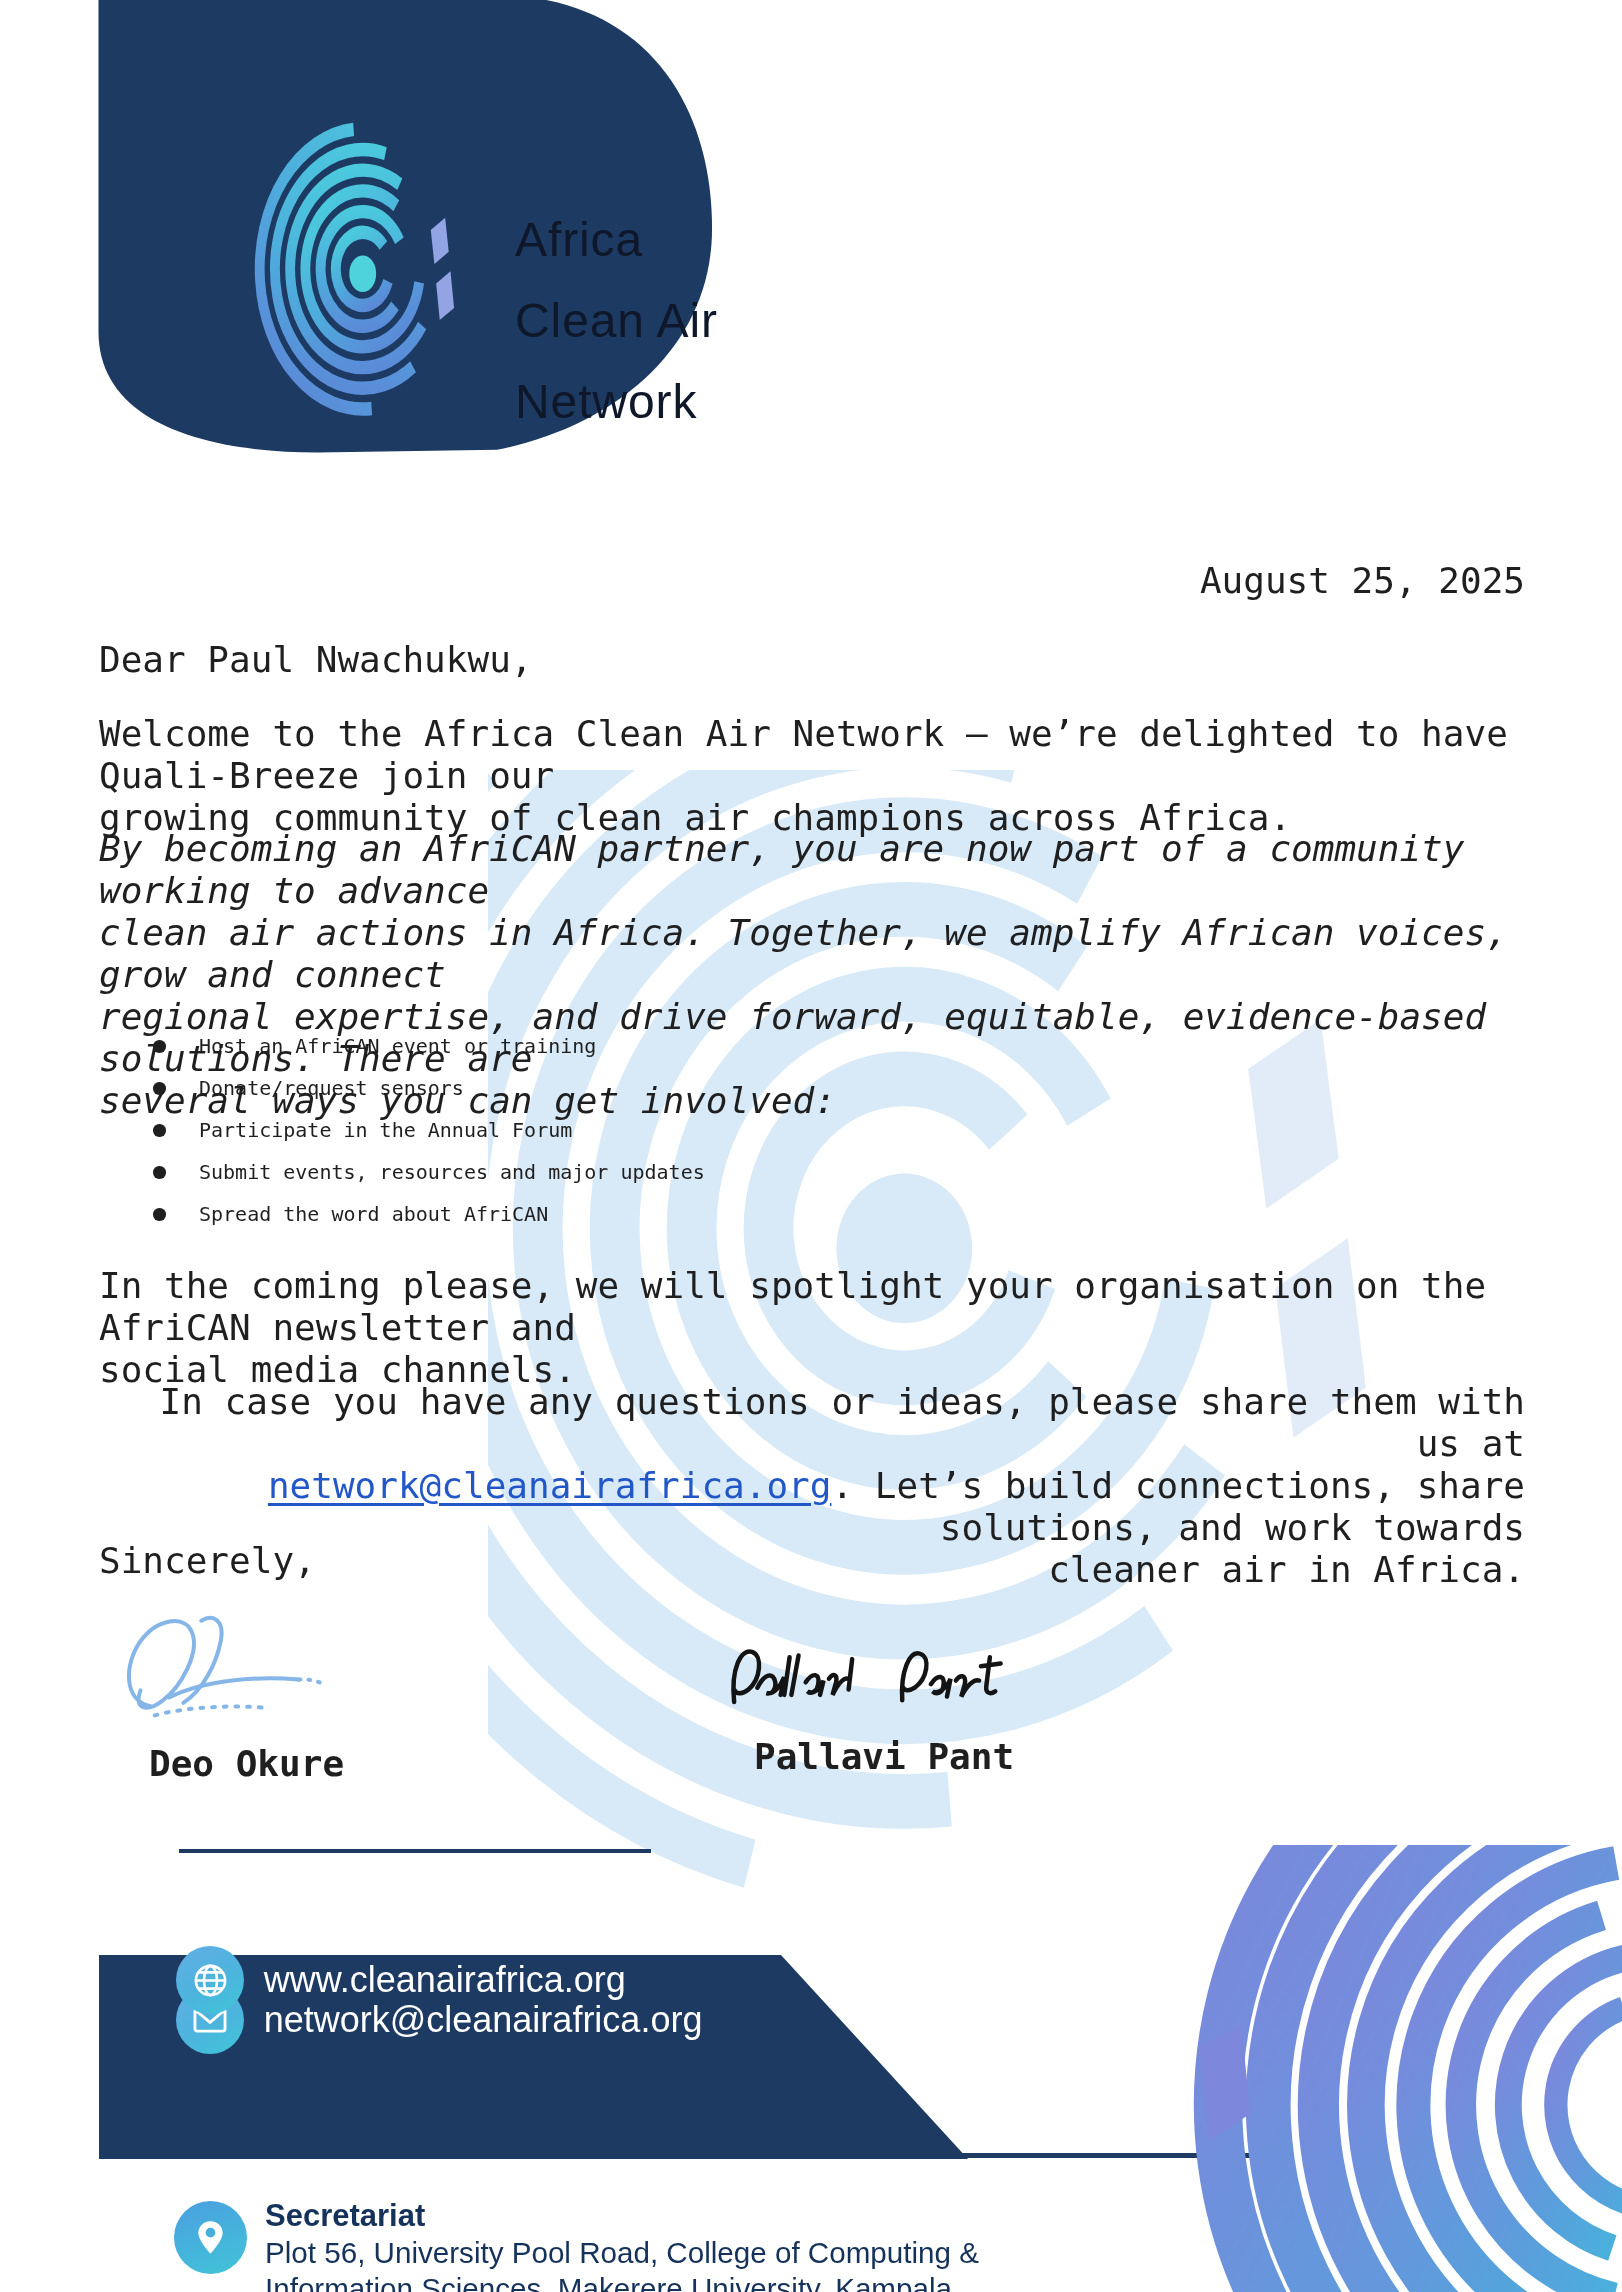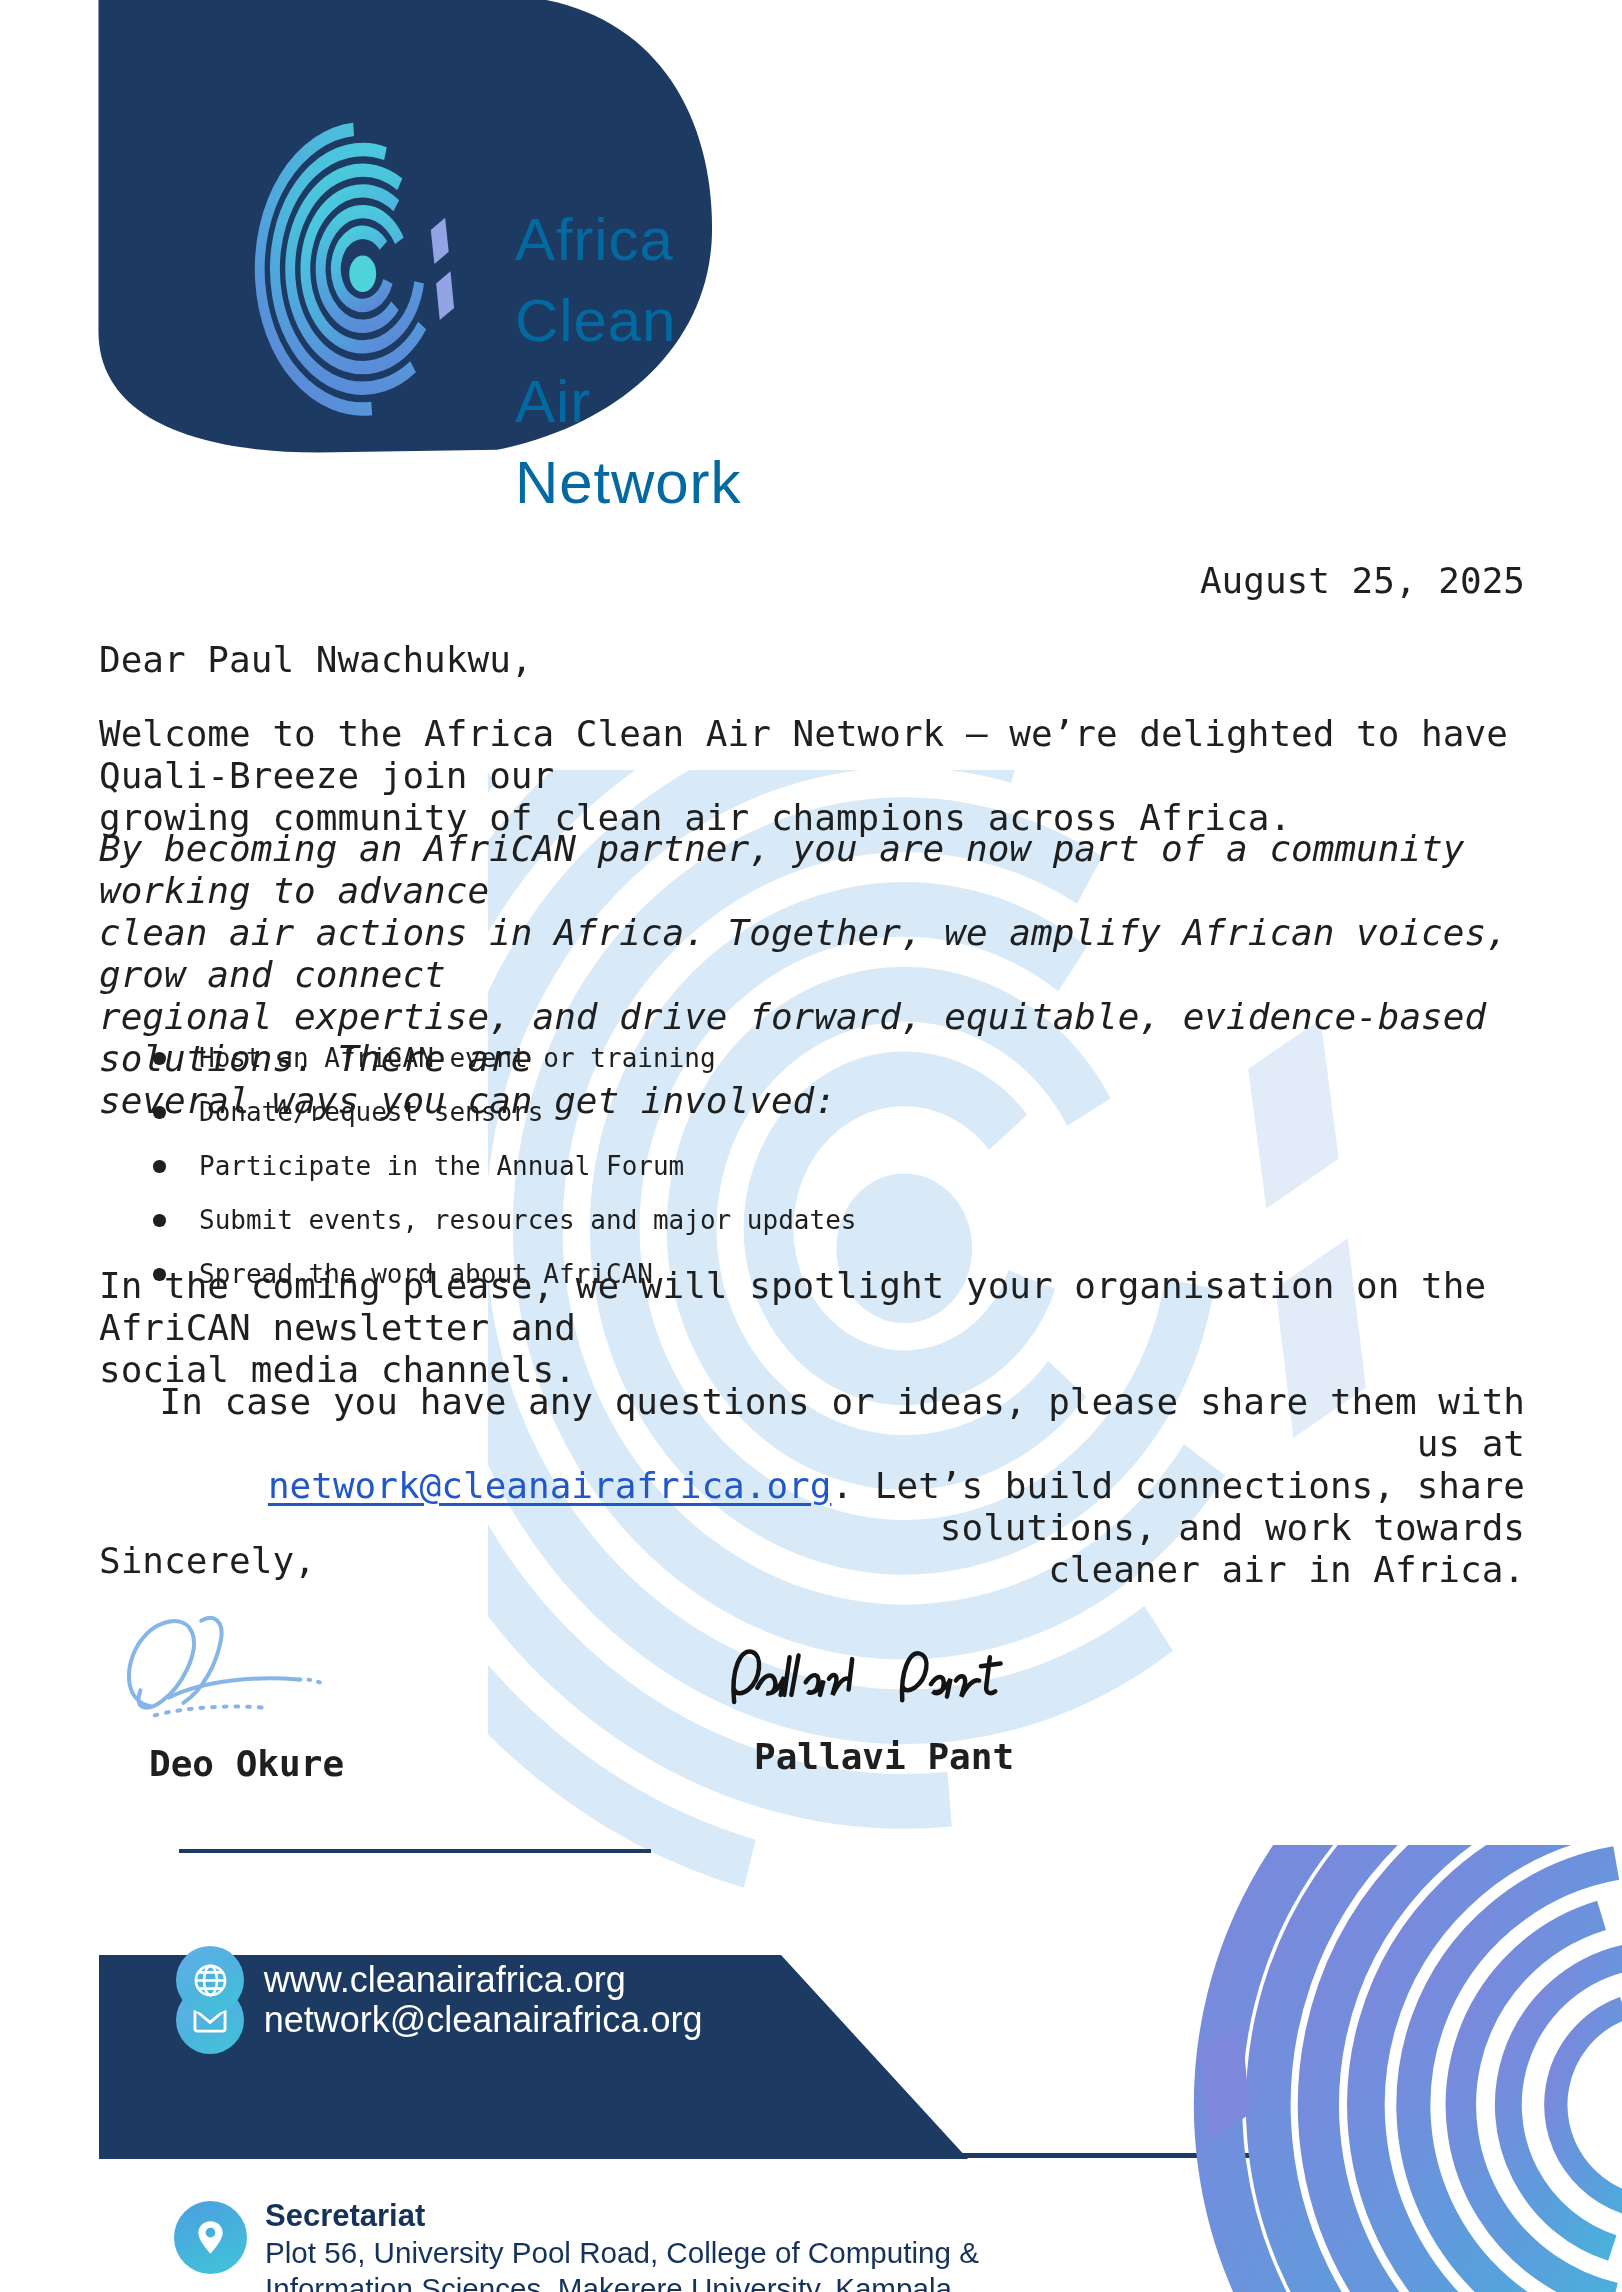--- a/index.html
+++ b/index.html
@@ -4,34 +4,34 @@
 <style>
   * { margin:0; padding:0; box-sizing:border-box; }
   html,body { background:#ffffff; }
   .page {
     position:relative; width:1623px; height:2293px; background:#ffffff;
     overflow:hidden; font-family:"DejaVu Sans Mono", monospace; color:#1f1f1f;
   }
   
   .blob-wrap { position:absolute; left:94px; top:0; width:627px; height:457px; }
   .logo-text {
-    position:absolute; left:421px; top:199px; color:#0369a1;
-    font-family:"Liberation Sans", sans-serif; font-size:60px; line-height:81px;
+    position:absolute; left:421px; top:199px; color:#0f172a;
+    font-family:"Liberation Sans", sans-serif; font-size:48px; line-height:81px;
     font-weight:400; letter-spacing:0.9px;
   }
   
   .watermark { position:absolute; left:488px; top:770px; width:905px; height:1146px; }
   
   .tblock { position:absolute; left:99px; width:1426px; font-size:36px; line-height:42px; white-space:pre-line; }
   .date-line { top:560px; text-align:right; }
   .greeting { top:639px; }
   .para1 { top:713px; }
   .para2 { top:828px;font-style:italic; }
   .bullets { position:absolute; left:99px; top:1025px; width:1426px; list-style:none; }
-  .bullets li { position:relative; font-size:26px; line-height:42px; padding-left:100px;margin-top:12px; }
+  .bullets li { position:relative; font-size:20px; line-height:42px; padding-left:100px; }
   .bullets li::before { content:""; position:absolute; left:54px; top:15px; width:12.5px; height:12.5px; border-radius:50%; background:#1f1f1f; }
   .para3 { top:1265px; }
   .para4 { top:1381px;text-align:right; }
   .para4 a { color:#2257c8; text-decoration:underline; text-underline-offset:5.4px; }
   .closing { top:1540px; }
   .sig-deo { position:absolute; left:115px; top:1601px; width:235px; height:134px; }
   .sig-pallavi { position:absolute; left:727px; top:1632px; width:304px; height:90px; }
   .sig-name { position:absolute; font-weight:bold; font-size:36px; }
   .name-deo { left:149px; top:1743px; }
   .name-pallavi { left:754px; top:1736px; }

